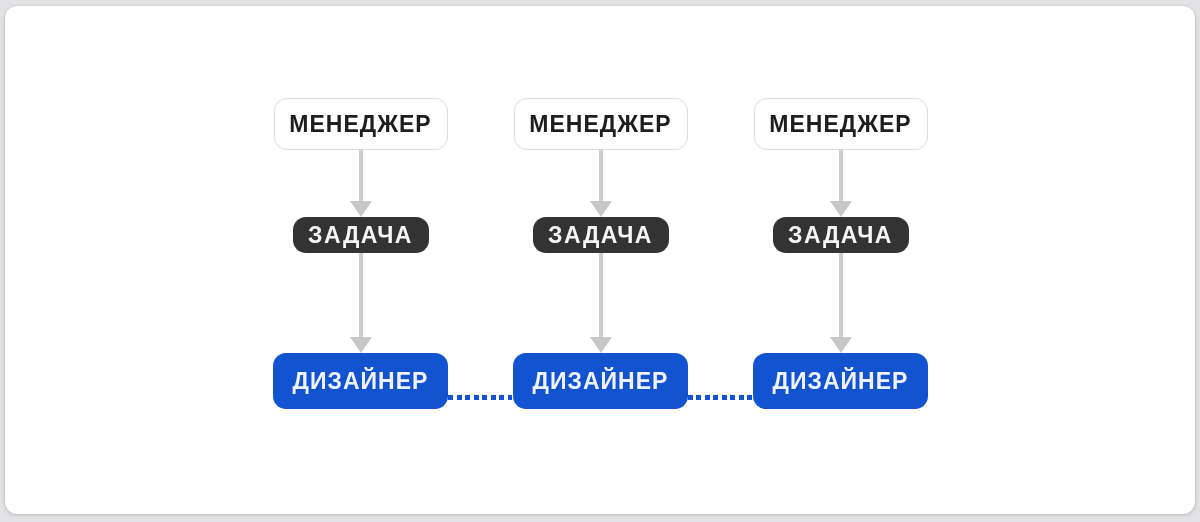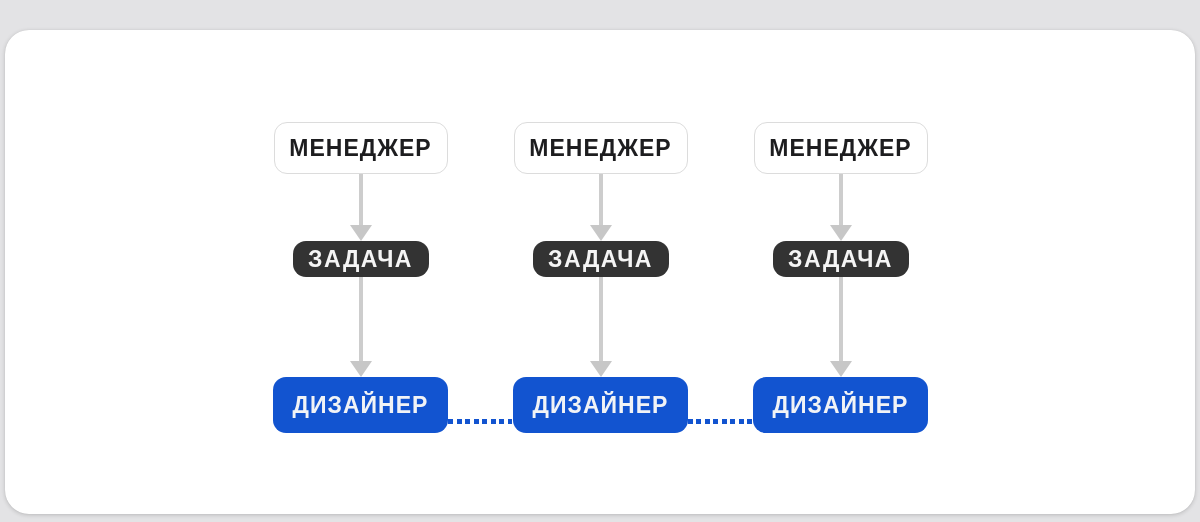--- a/index.html
+++ b/index.html
@@ -8,23 +8,22 @@
     width: 1200px;
     height: 522px;
     background: #e3e3e5;
     font-family: "Liberation Sans", sans-serif;
     overflow: hidden;
   }
   .card {
     position: absolute;
     top: 6px; left: 5px; right: 5px; bottom: 8px;
     background: var(--card_bg, #ffffff);
-    border-radius: 24px;
+    border-radius: 12px;
     box-shadow: 0 1px 4px rgba(0,0,0,0.18), 0 0 1px rgba(0,0,0,0.10);
-    margin-top: 24px;
   }
   .diagram {
     position: absolute;
     inset: 0;
   }
   .column {
     position: absolute;
     top: 92px;
     width: 175px;
     display: flex;

